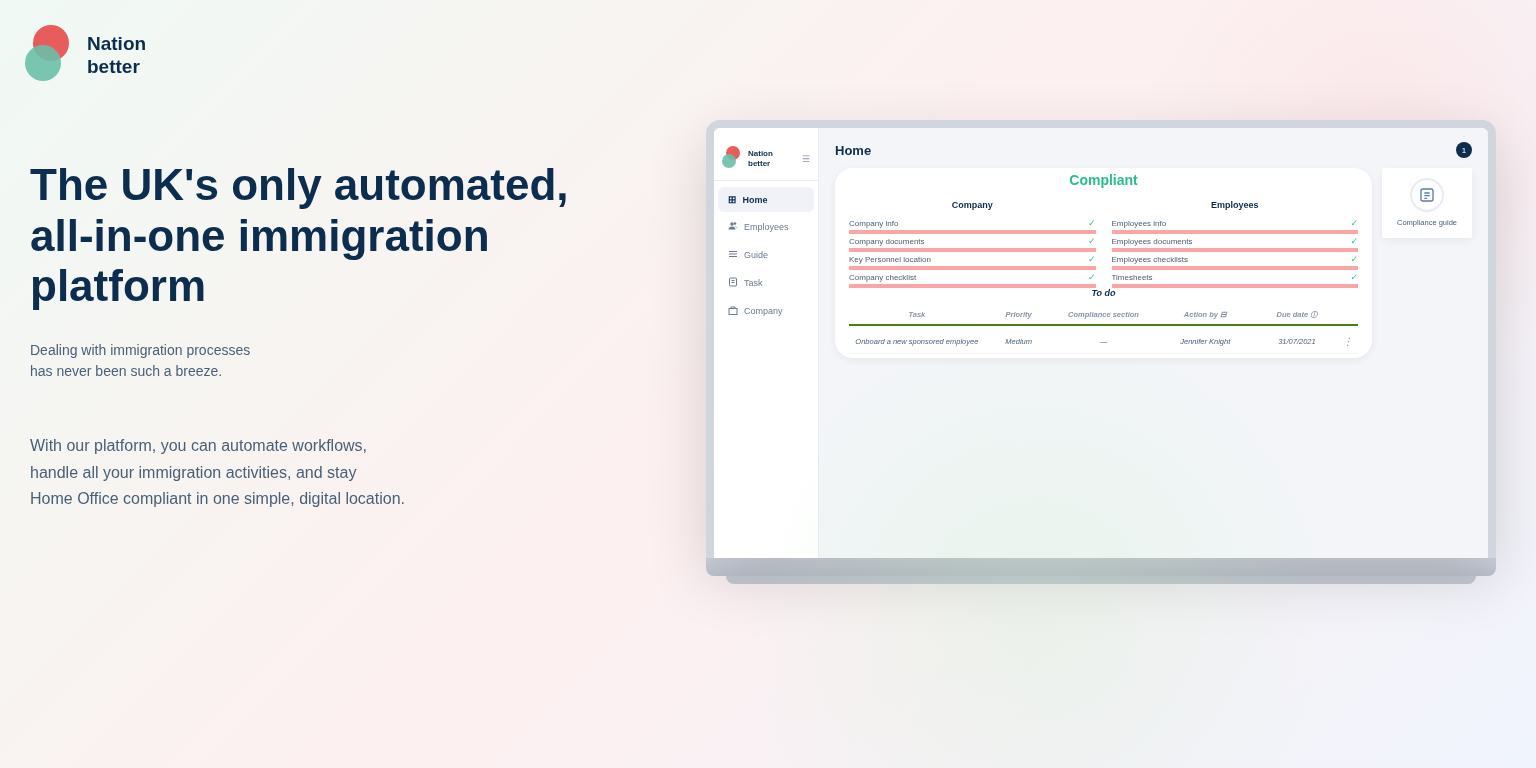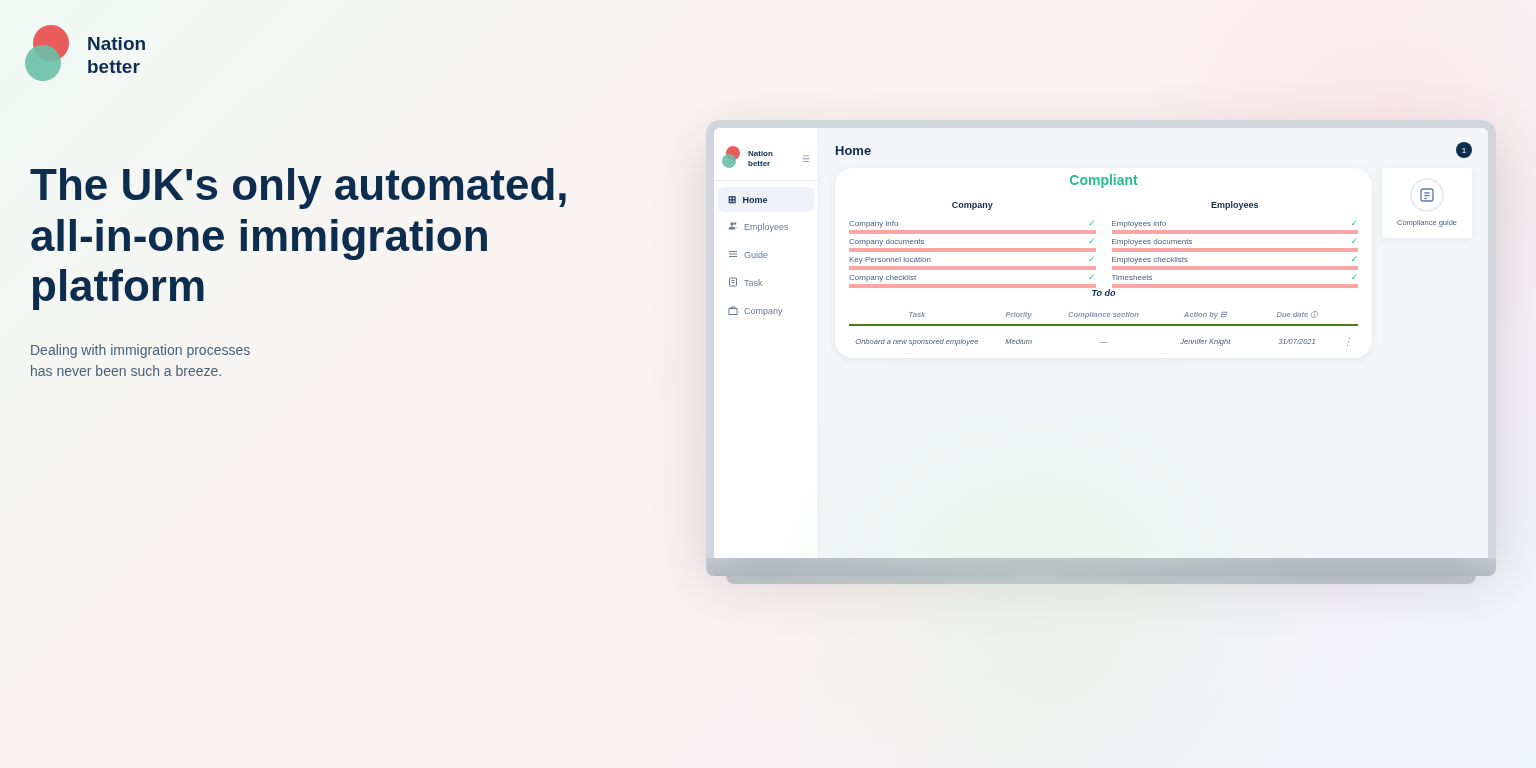--- a/index.html
+++ b/index.html
@@ -275,20 +275,25 @@
 </div>
 
 <div class="left-content">
   <h1 class="main-heading">
     <span>The UK's only automated,</span><br>
     <span>all-in-one immigration platform</span>
   </h1>
   <p class="sub-heading">
     <span>Dealing with immigration processes</span><br>
     <span>has never been such a breeze.</span>
+  </p>
+  <p class="description">
+    With our platform, you can automate workflows,<br>
+    handle all your immigration activities, and stay<br>
+    Home Office compliant in one simple, digital location.
   </p>
 </div>
 
 <div class="device-wrapper">
   <div class="laptop-screen">
     <div class="app-ui">
 
       <div class="sidebar">
         <div style="display:flex; align-items:center; justify-content:space-between; padding: 4px 8px 8px 8px; border-bottom:1px solid #eaecf0; margin-bottom:4px;">
           <div style="display:flex; align-items:center; gap:4px;">

